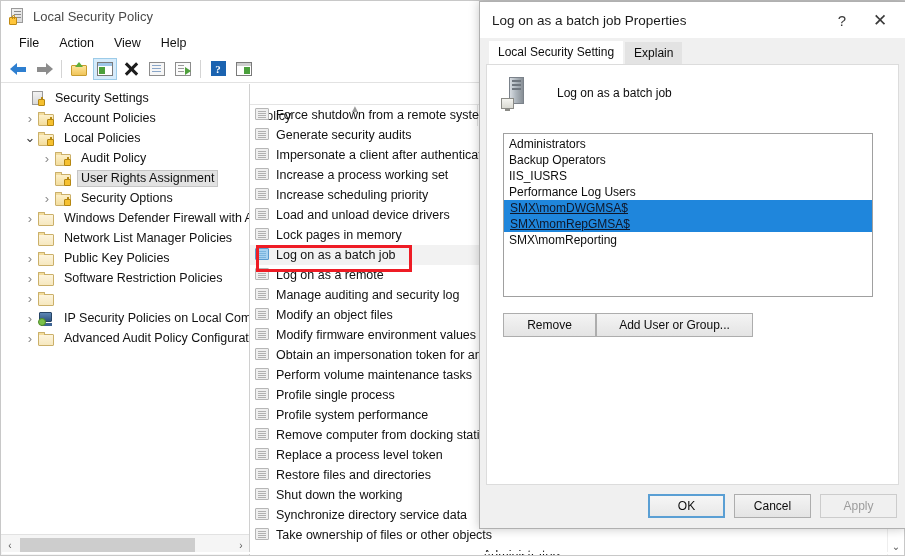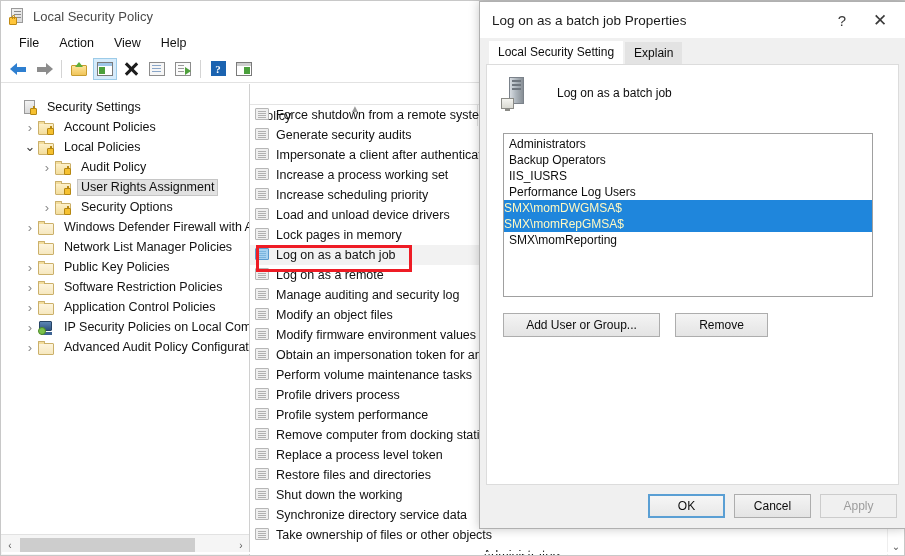--- a/index.html
+++ b/index.html
@@ -591,22 +591,23 @@
   .ulrow {
     height: 16px;
     line-height: 16px;
     font-size: 12px;
     padding-left: 5px;
     color: #0d0d0d;
     white-space: nowrap;
   }
   .ulrow.sel {
     background: #1f86dc;
-    color: #fef9c3;
-    padding-left: 0;
+    color: #0f172a;
+    padding-left: 6px;
+    text-decoration: underline;
   }
 
   #dlg-action-row {
     position: absolute;
     left: 16px; top: 248px;
     display: flex;
   }
   .gbtn {
     background: linear-gradient(180deg,#f4f4f4,#e4e4e4);
     border: 1px solid #adadad;
@@ -721,21 +722,21 @@
       <span class="ico-window2">
           <span class="sq2"></span>
         </span>
     </div>
   </div>
 
   <div id="content">
 
     <div id="tree-pane">
       <div id="tree-scroll">
-          <div class="tnode" style="padding-left: 4px; margin-top: 9px;">
+          <div class="tnode" style="padding-left: 12px;">
             <span class="expander"></span>
             <span class="ti root">
               <span class="doc2"></span>
               <span class="minilock"></span>
             </span>
             <span class="tlabel">Security Settings</span>
           </div>
           <div class="tnode" style="padding-left: 21px;">
             <span class="expander" style="font-size: 13px;">›</span>
             <span class="ti">
@@ -802,21 +803,20 @@
             <span class="ti plain">
               <span class="fold"></span>
             </span>
             <span class="tlabel">Software Restriction Policies</span>
           </div>
           <div class="tnode" style="padding-left: 21px;">
             <span class="expander" style="font-size: 13px;">›</span>
             <span class="ti plain">
               <span class="fold"></span>
             </span>
-            <span class="tlabel">Application Control Policies</span>
           </div>
           <div class="tnode" style="padding-left: 21px;">
             <span class="expander" style="font-size: 13px;">›</span>
             <span class="ti ipsec">
               <span class="comp"></span>
               <span class="base"></span>
               <span class="globe"></span>
             </span>
             <span class="tlabel">IP Security Policies on Local Computer</span>
           </div>
@@ -928,21 +928,21 @@
           <div class="lrow" style="position: relative;">
             <span class="licon">
               <span class="body"></span>
             </span>
             <span class="ltext">Perform volume maintenance tasks</span>
           </div>
           <div class="lrow" style="position: relative;">
             <span class="licon">
               <span class="body"></span>
             </span>
-            <span class="ltext">Profile drivers process</span>
+            <span class="ltext">Profile single process</span>
           </div>
           <div class="lrow" style="position: relative;">
             <span class="licon">
               <span class="body"></span>
             </span>
             <span class="ltext">Profile system performance</span>
           </div>
           <div class="lrow" style="position: relative;">
             <span class="licon">
               <span class="body"></span>
@@ -1021,22 +1021,22 @@
           <div class="ulrow">Administrators</div>
           <div class="ulrow">Backup Operators</div>
           <div class="ulrow">IIS_IUSRS</div>
           <div class="ulrow">Performance Log Users</div>
           <div class="ulrow sel">SMX\momDWGMSA$</div>
           <div class="ulrow sel">SMX\momRepGMSA$</div>
           <div class="ulrow">SMX\momReporting</div>
         </div>
 
       <div id="dlg-action-row">
+        <div class="gbtn" id="btn-remove">Remove</div>
         <div class="gbtn" id="btn-add">Add User or Group...</div>
-        <div class="gbtn" id="btn-remove">Remove</div>
       </div>
     </div>
 
     <div id="dlg-footer">
       <div class="fbtn default">OK</div>
       <div class="fbtn">Cancel</div>
       <div class="fbtn disabled">Apply</div>
     </div>
   </div>
 

